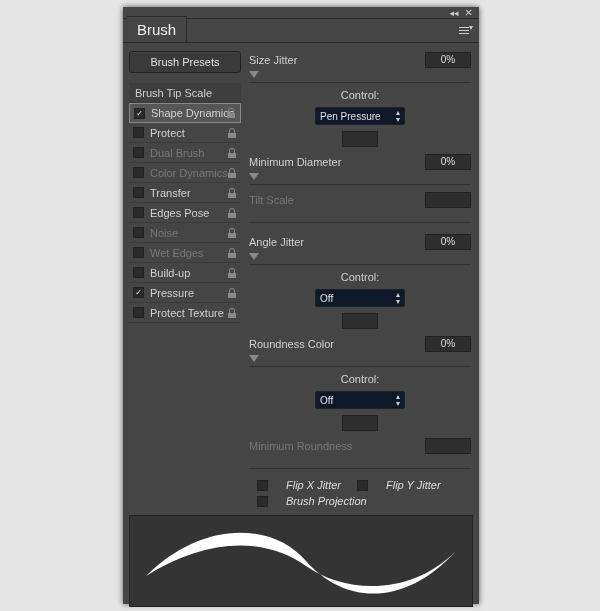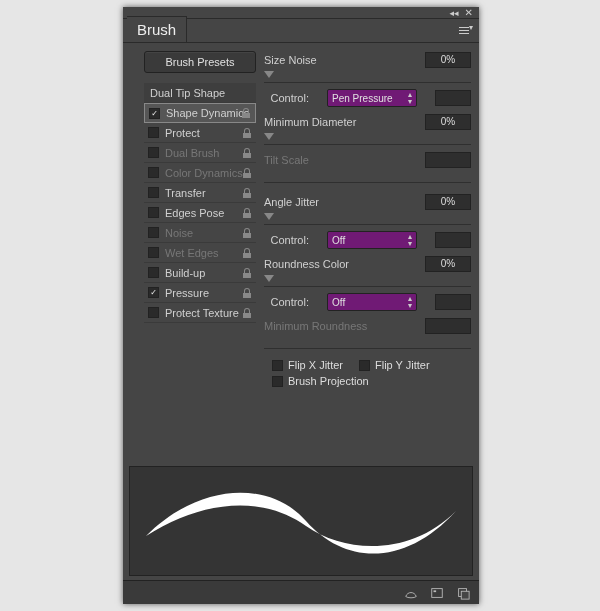--- a/index.html
+++ b/index.html
@@ -22,21 +22,21 @@
   .titlebar .x { font-size:10px; color:#ccc; cursor:pointer; }
   .tabrow { height:24px; display:flex; align-items:flex-end; border-bottom:1px solid #2a2a2a; position:relative; }
   .tab {
     background:#454545; padding:4px 10px; font-size:15px; color:#eee;
     border-right:1px solid #2a2a2a; border-top:1px solid #2a2a2a;
     margin-left:4px;
   }
   .menu-icon { position:absolute; right:6px; top:6px; width:14px; height:10px; cursor:pointer; }
   .menu-icon::before { content:"▾"; font-size:8px; color:#ccc; position:absolute; right:0; top:-2px; }
   .menu-icon span { display:block; width:10px; height:1px; background:#ccc; margin:2px 0; }
-  .body { display:flex; flex:1;margin-left:15px; }
+  .body { display:flex; flex:1; }
   .left { width:122px; padding:8px 4px 8px 6px; }
   .right { flex:1; padding:8px 8px 4px 4px; }
   .btn-presets {
     width:100%; height:22px; background:#3a3a3a; color:#e0e0e0;
     border:1px solid #222; border-radius:3px; font-size:11px; cursor:pointer;
     box-shadow:inset 0 1px 0 rgba(255,255,255,0.05);
   }
   .optlist { margin-top:10px; }
   .optrow {
     display:flex; align-items:center; height:20px;
@@ -65,32 +65,32 @@
   .valbox.dis { color:#555; }
   .slider {
     position:relative; height:12px; margin-top:2px;
     border-bottom:1px solid #2f2f2f;
   }
   .slider .thumb {
     position:absolute; top:0; left:0; width:0; height:0;
     border-left:5px solid transparent; border-right:5px solid transparent;
     border-top:7px solid #888;
   }
-  .ctrlrow { display:flex; align-items:center; justify-content:flex-end; gap:18px; margin:4px 0 6px; }
+  .ctrlrow { display:flex; align-items:center; justify-content:flex-end; gap:6px; margin:4px 0 6px;flex-direction:column; }
   .ctrlrow .lbl { color:#d0d0d0; }
   .dropdown {
-    width:90px; height:18px; background:#701a75; border:1px solid #222;
+    width:90px; height:18px; background:#0f172a; border:1px solid #222;
     color:#e0e0e0; font-size:10px; padding:0 4px; display:flex; align-items:center; justify-content:space-between;
     border-radius:2px;
   }
   .dropdown .dd-arrows { font-size:8px; line-height:7px; color:#ccc; }
   .small-val { width:36px; height:16px; background:#2e2e2e; border:1px solid #222; }
 
   .flips { display:flex; gap:16px; margin:10px 0 4px 8px; align-items:center; }
-  .fliprow { display:flex; align-items:center; gap:5px; color:#ddd; }
+  .fliprow { display:flex; align-items:center; gap:18px; color:#ddd;font-style:italic; }
 
   .preview {
     height:110px; margin:4px 6px 4px 6px; background:#343434; border:1px solid #222;
     display:flex; align-items:center; justify-content:center;
   }
   .footer {
     height:24px; background:#3a3a3a; border-top:1px solid #222;
     display:flex; justify-content:flex-end; align-items:center; gap:10px; padding:0 8px;
   }
   .ficon { width:16px; height:16px; display:flex; align-items:center; justify-content:center; cursor:pointer; }
@@ -110,21 +110,21 @@
         <span></span>
         <span></span>
         <span></span>
       </div>
   </div>
   <div class="body">
     <div class="left">
       <button class="btn-presets">Brush Presets</button>
       <div class="optlist">
         <div class="optrow header">
-          <span class="optlabel">Dual Tip Shape</span>
+          <span class="optlabel">Brush Tip Scale</span>
         </div>
         <div class="optrow active">
           <span class="chk">✓</span>
           <span class="optlabel">Shape Dynamics</span>
           <span class="lock"><svg viewBox="0 0 10 10">
                 <path d="M2 5V3a3 3 0 016 0v2h1v5H1V5h1zm1 0h4V3a2 2 0 00-4 0v2z"></path>
               </svg></span>
         </div>
         <div class="optrow">
           <span class="chk"></span>
@@ -195,21 +195,21 @@
           <span class="lock"><svg viewBox="0 0 10 10">
                 <path d="M2 5V3a3 3 0 016 0v2h1v5H1V5h1zm1 0h4V3a2 2 0 00-4 0v2z"></path>
               </svg></span>
         </div>
       </div>
     </div>
 
     <div class="right">
       <div class="prop">
         <div class="prop-head">
-          <span class="prop-label">Size Noise</span>
+          <span class="prop-label">Size Jitter</span>
           <span class="valbox">0%</span>
         </div>
         <div class="slider">
             <span class="thumb"></span>
           </div>
       </div>
       <div class="ctrlrow">
         <span class="lbl">Control:</span>
         <div class="dropdown">
           <span>Pen Pressure</span>

